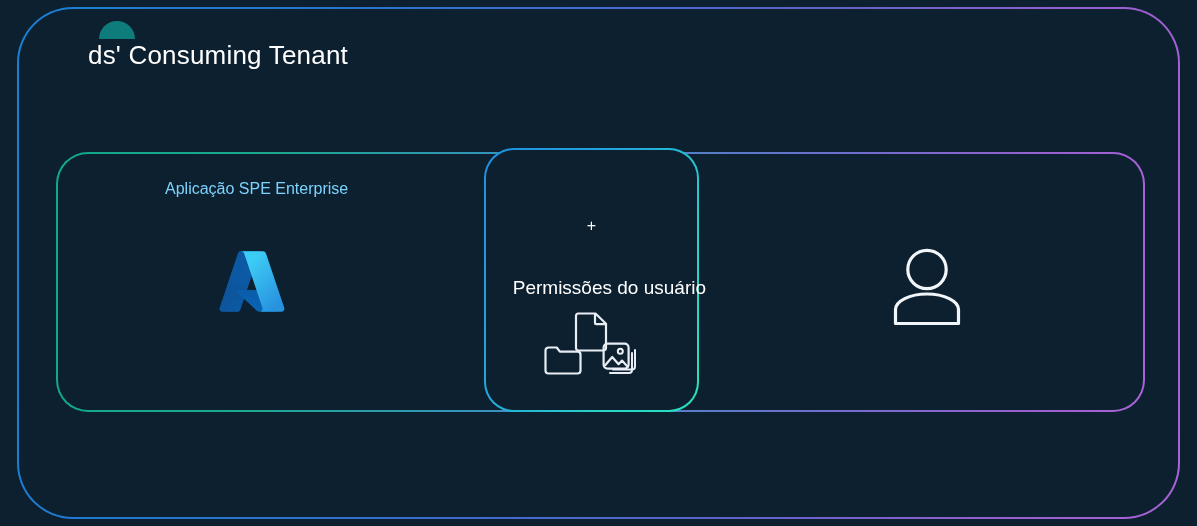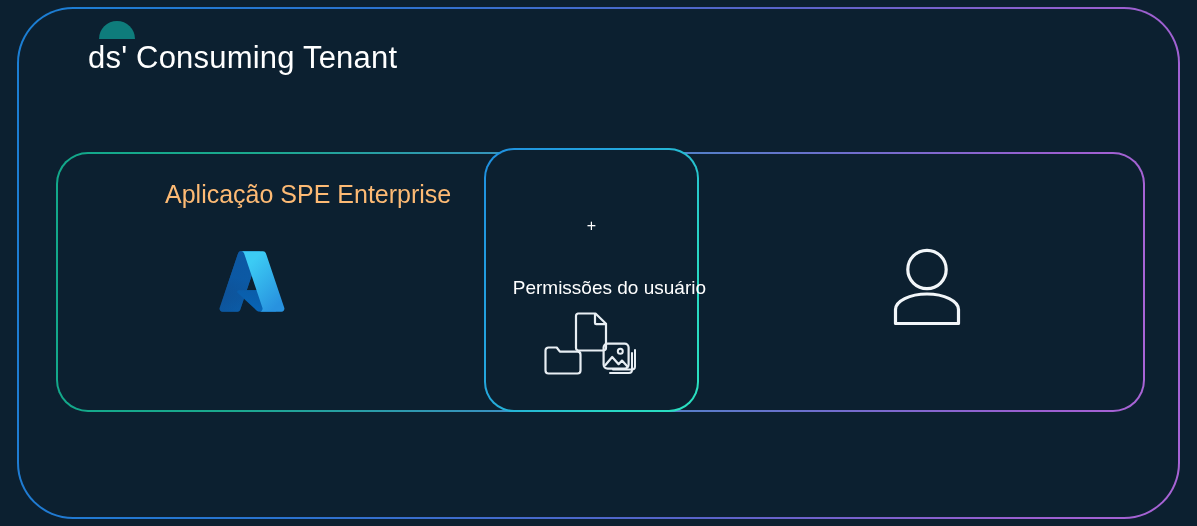--- a/index.html
+++ b/index.html
@@ -35,21 +35,21 @@
     background:
       linear-gradient(#0c2030, #0c2030) padding-box,
       linear-gradient(100deg, #1b7fd4 0%, #2a73cf 28%, #5a63c9 62%, #9b5fd0 88%, #a964d6 100%) border-box;
     border: 2px solid transparent;
   }
 
   .tenant-title {
     position: absolute;
     left: 88px;
     top: 40px;
-    font-size: 31px;
+    font-size: 26px;
     color: #ffffff;
     letter-spacing: 0.2px;
     white-space: nowrap;
   }
 
   .tenant-logo-mark {
     position: absolute;
     left: 99px;
     top: 21px;
     width: 36px;
@@ -84,22 +84,22 @@
     box-sizing: border-box;
     background:
       linear-gradient(#0c2030, #0c2030) padding-box,
       linear-gradient(120deg, #1f8fe0 0%, #24a8dc 40%, #28d6c4 75%, #2ae0bf 100%) border-box;
     border: 2px solid transparent;
   }
 
   
   .col-label {
     position: absolute;
-    font-size: 25px;
-    color: #fdba74;
+    font-size: 16px;
+    color: #7dd3fc;
     white-space: nowrap;
     text-align: center;
   }
 
   .left-label  { left: 165px; top: 180px; }
   .right-label { left: 817px; top: 175px; }
 
   .center-line1 {
     position: absolute;
     left: 0;

